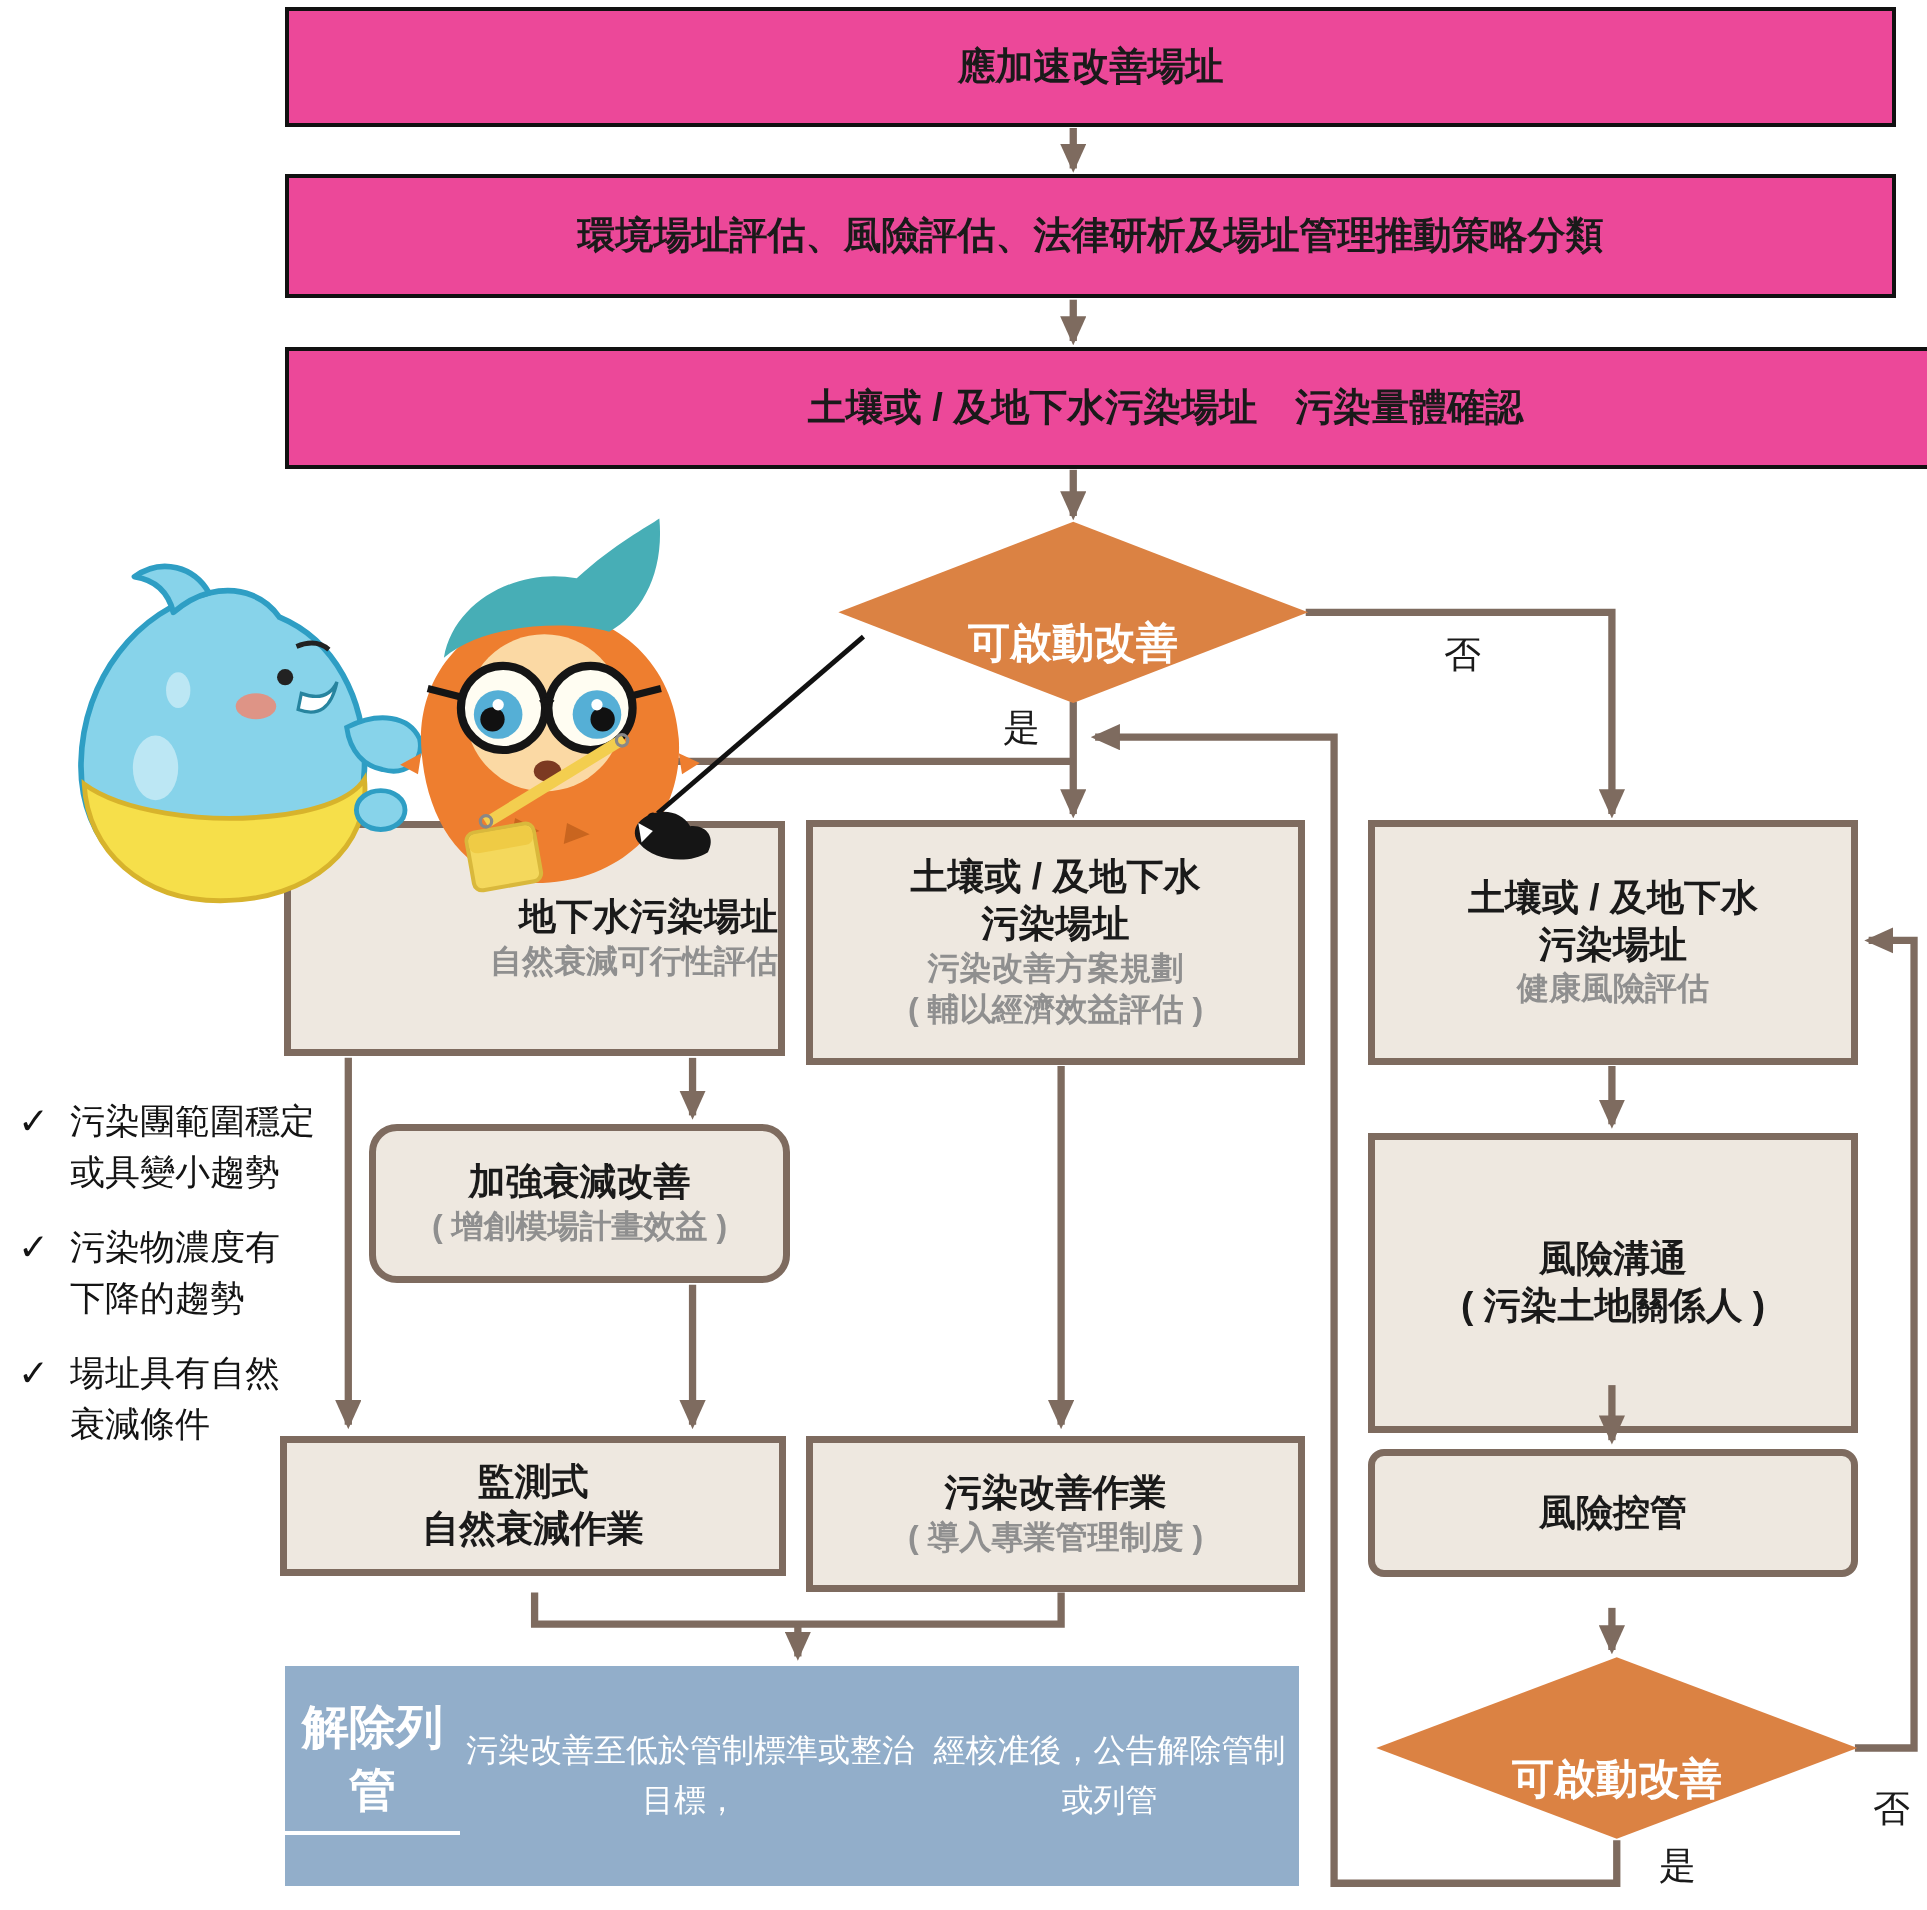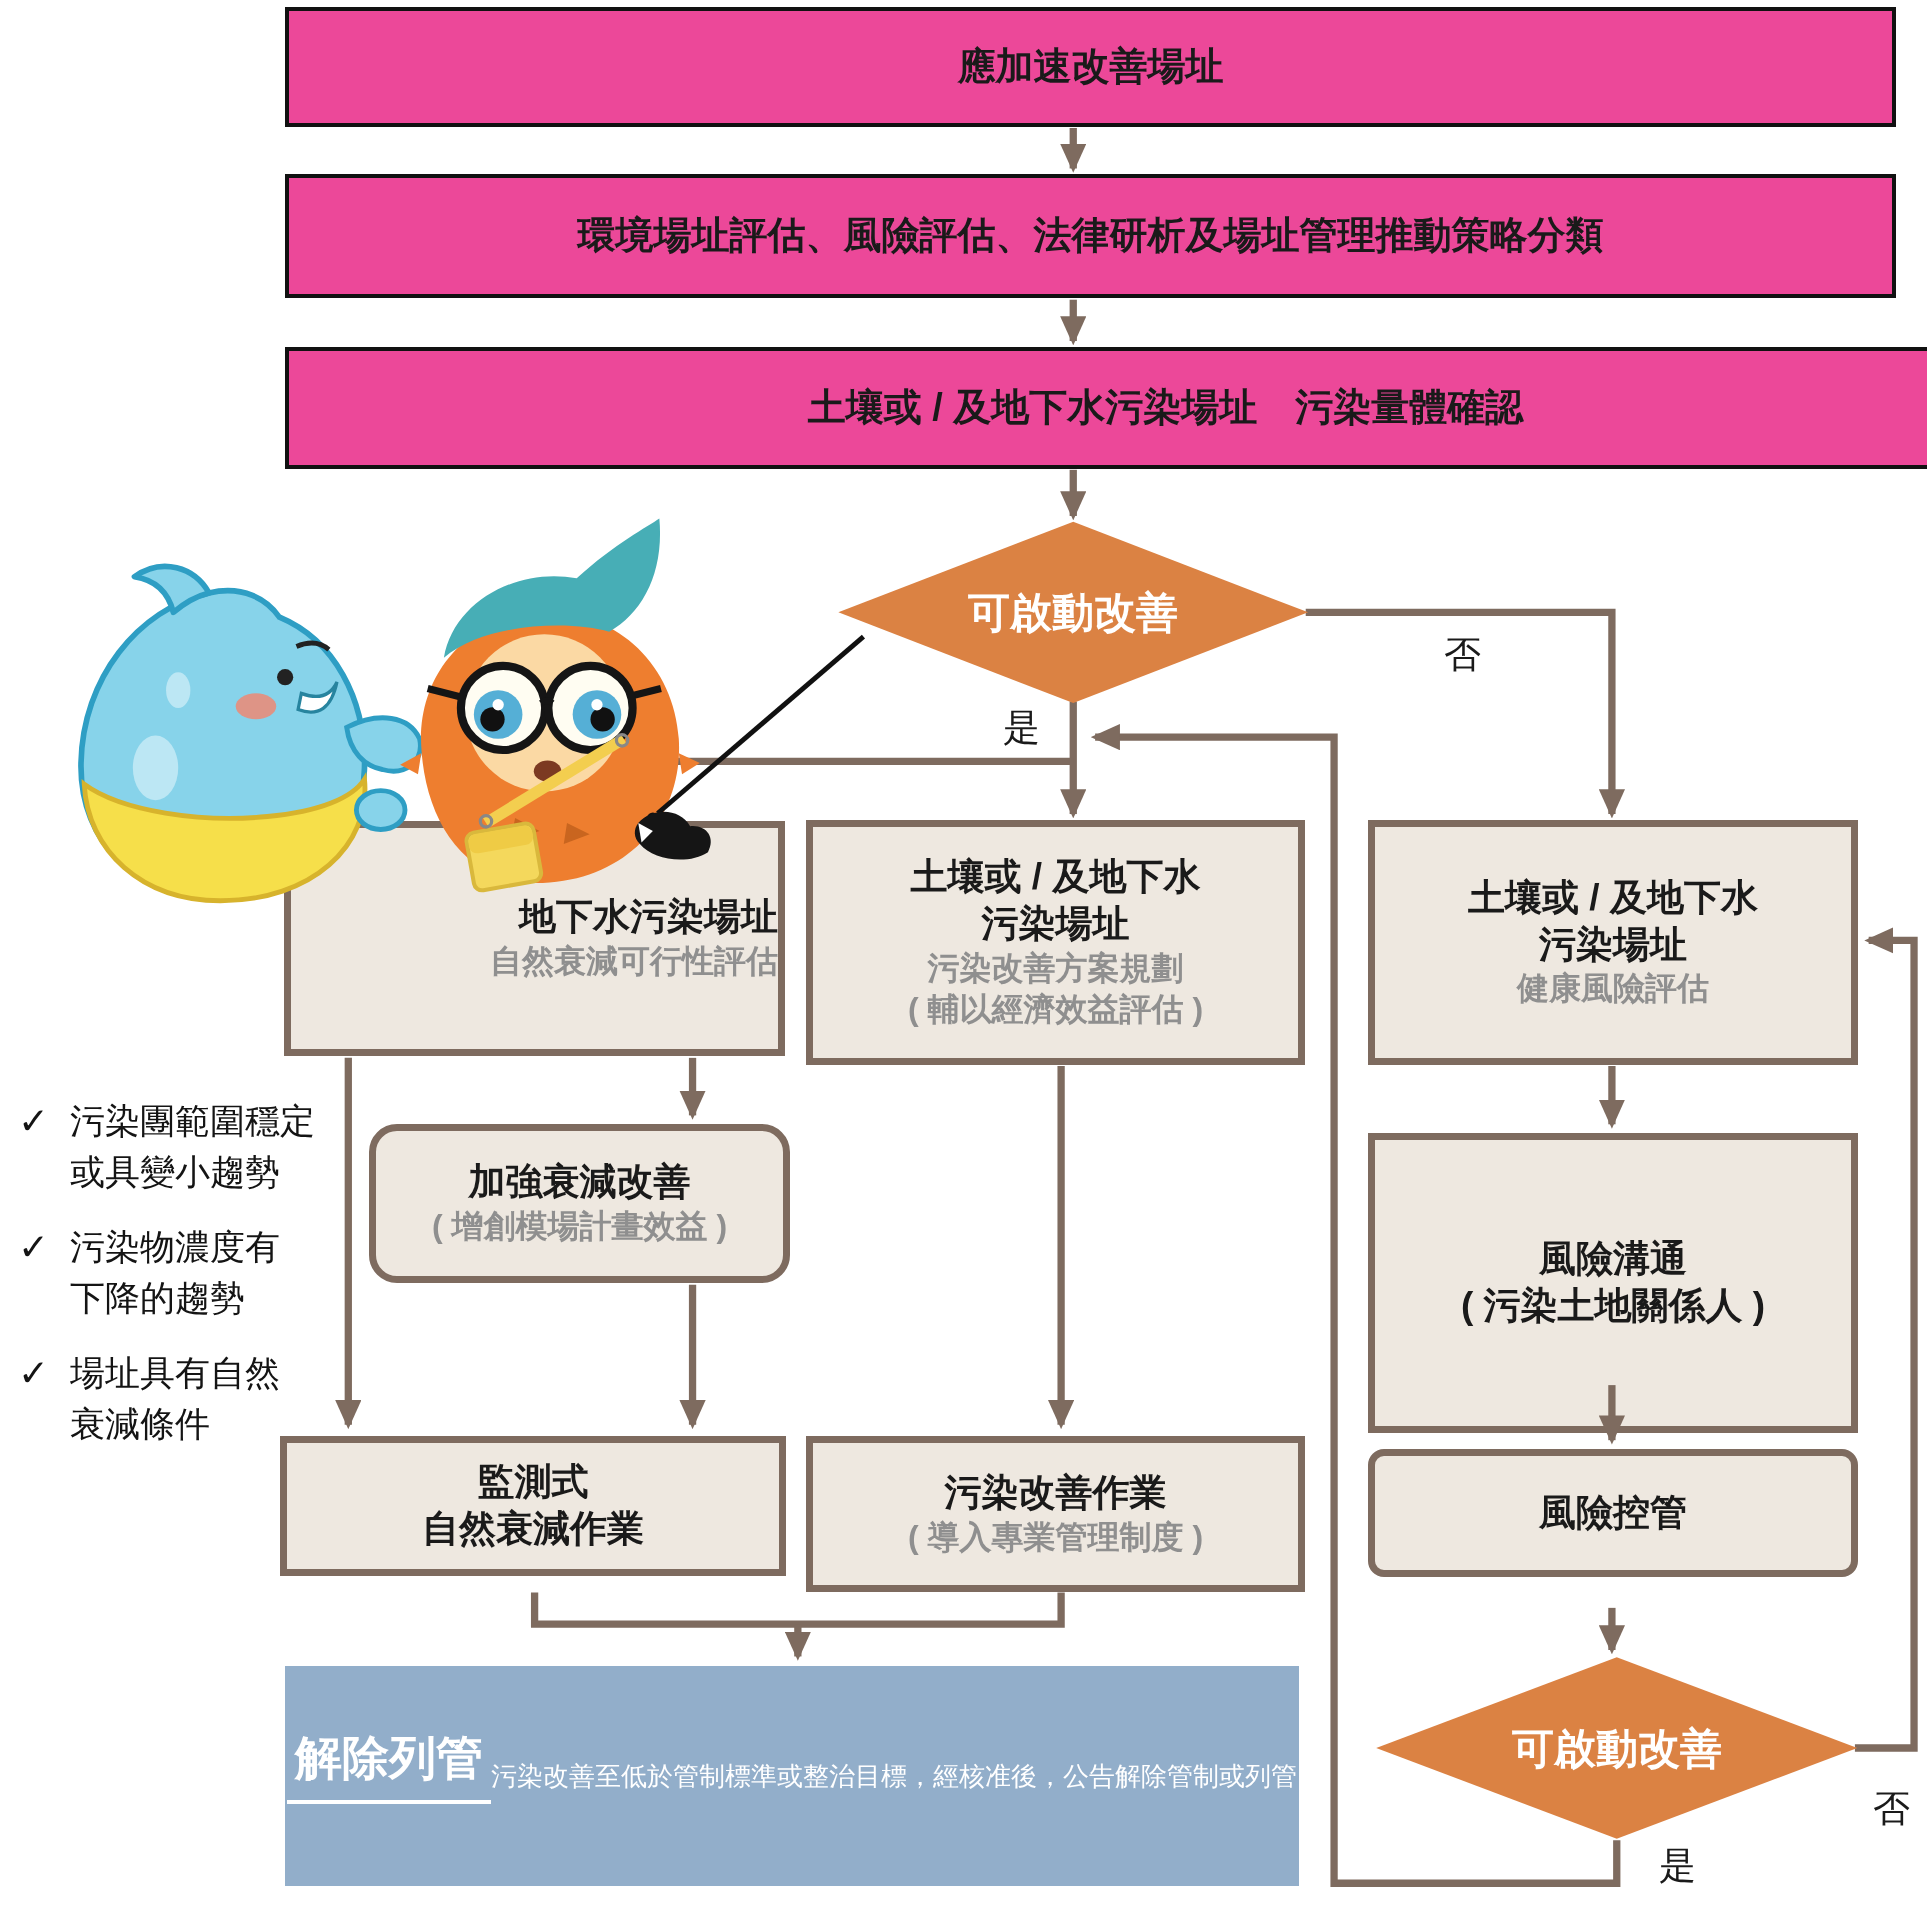--- a/index.html
+++ b/index.html
@@ -11,24 +11,24 @@
   .bbox{position:absolute;box-sizing:border-box;background:#EEE8E0;border:7.3px solid #7E6B5F;
        display:flex;flex-direction:column;align-items:center;justify-content:center;text-align:center;z-index:2;}
   .panel-blue{position:absolute;box-sizing:border-box;background:#92AECA;color:#ffffff;
        display:flex;flex-direction:row;align-items:center;justify-content:center;text-align:center;z-index:2;}
 
   .t-top{font-size:38px;font-weight:bold;color:#1a1a1a;line-height:1.25;}
   .t-main{font-size:37px;font-weight:bold;color:#1a1a1a;line-height:1.26;}
   .t-sub{font-size:32px;font-weight:bold;color:#8F8F8F;line-height:1.3;}
 
   .delist-title{font-size:47px;font-weight:bold;border-bottom:4px solid #ffffff;padding:0 8px 9.7px 8px;margin-bottom:21px;}
-  .delist-body{font-size:26px;line-height:1.55;font-weight:normal;}
+  .delist-body{font-size:32px;line-height:1.55;font-weight:normal;}
 
   .diamond-label{position:absolute;color:#ffffff;font-size:42px;font-weight:bold;
-       display:flex;align-items:center;justify-content:center;text-align:center;z-index:6;}
+       display:flex;align-items:center;justify-content:center;text-align:center;z-index:6;margin-top:30px;}
   .edge-label{position:absolute;font-size:37px;color:#1a1a1a;z-index:6;}
 
   .checklist{position:absolute;left:18px;top:1095px;width:331px;z-index:2;}
   .check-item{display:flex;align-items:flex-start;margin-bottom:23px;color:#141414;}
   .check-mark{width:52px;font-size:37px;line-height:1.45;flex:none;}
   .check-lines{font-size:35px;line-height:1.47;}
   .check-lines span{display:block;}
 
   #overlay{position:absolute;left:0;top:0;width:1927px;height:1910px;z-index:5;pointer-events:none;}
   .conn{fill:none;stroke:#7E6B5F;stroke-width:9;}

